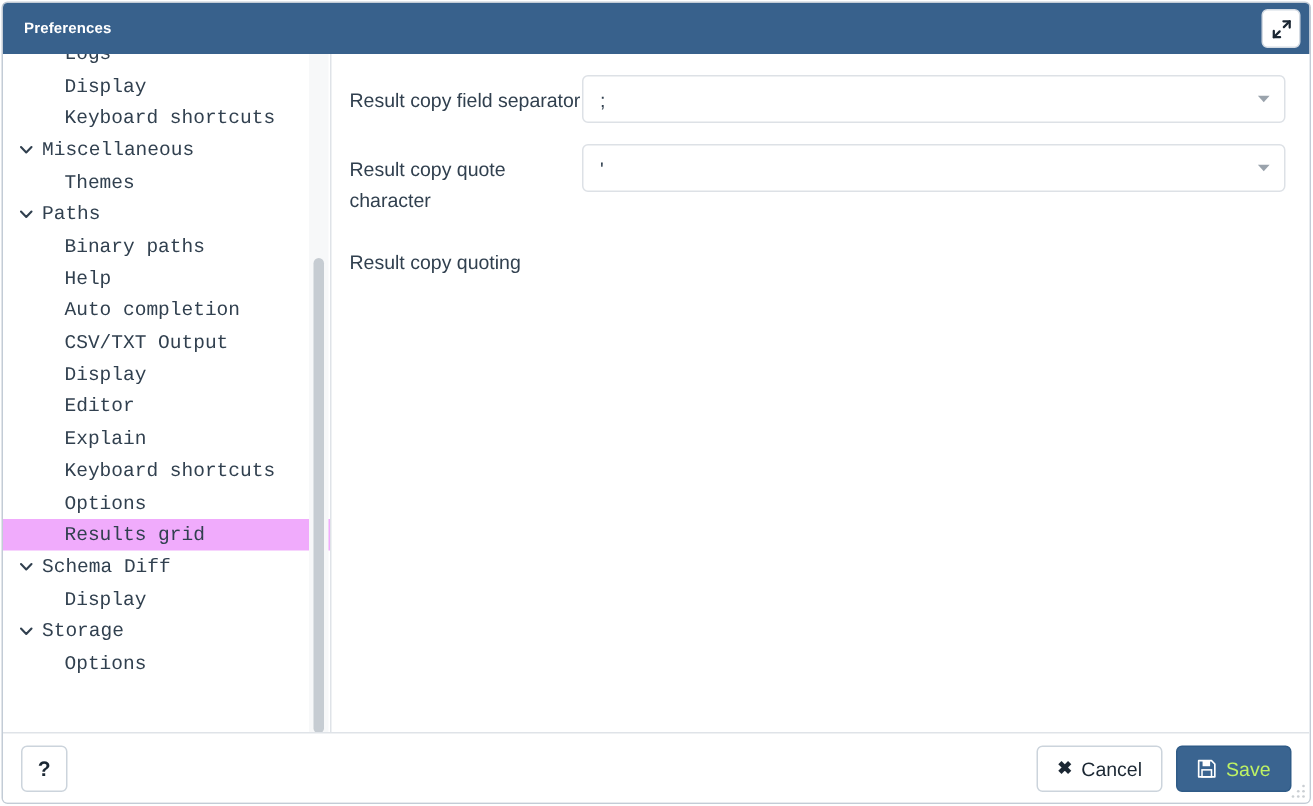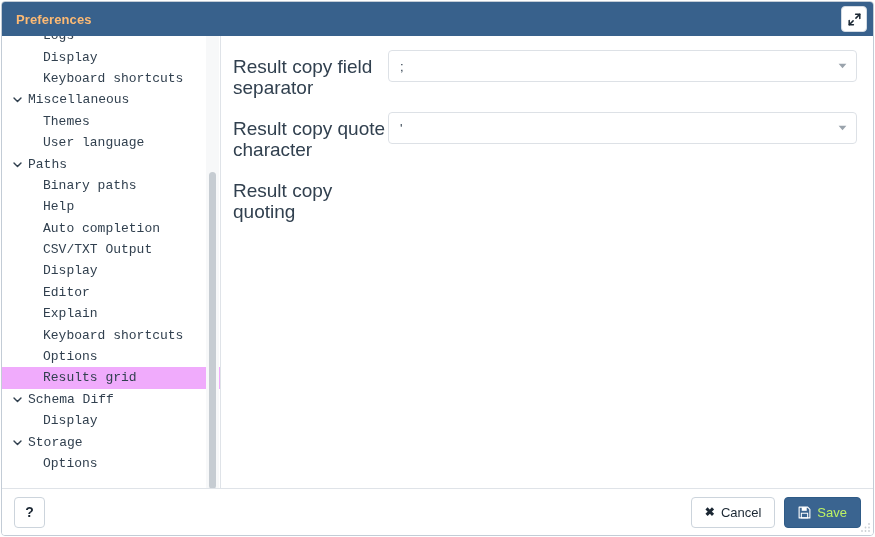--- a/index.html
+++ b/index.html
@@ -32,22 +32,22 @@
     height: 34px;
     min-height: 34px;
     background: #38618c;
     display: flex;
     align-items: center;
     padding: 0 6px 0 14px;
     box-sizing: border-box;
     position: relative;
   }
   #title-text {
-    color: #fdba74;
-    font-size: 13px;
+    color: #ffffff;
+    font-size: 10px;
     font-weight: bold;
     letter-spacing: 0.1px;
   }
   #titlebar-spacer { flex: 1; }
   #maximize-btn {
     width: 24px;
     height: 24px;
     background: #ffffff;
     border: 1px solid #d4dbe3;
     border-radius: 4px;
@@ -151,21 +151,21 @@
     overflow: hidden;
   }
   .form-row {
     display: flex;
     align-items: flex-start;
     margin-bottom: 14px;
   }
   .form-label {
     width: 155px;
     min-width: 155px;
-    font-size: 19px;
+    font-size: 13px;
     color: #31404f;
     line-height: 21px;
     padding-top: 6px;
     padding-left: 0;
   }
   .select-wrap {
     flex: 1;
     position: relative;
     height: 32px;
   }
@@ -292,23 +292,20 @@
           <div class="tree-row group">
             <span class="chev">
               <svg width="11" height="11" viewBox="0 0 11 11">
                 <path d="M2 4L5.5 7.6L9 4" fill="none" stroke="#31404f" stroke-width="1.4" stroke-linecap="round" stroke-linejoin="round"></path>
               </svg>
             </span>
             <span class="tree-label">Miscellaneous</span>
           </div>
           <div class="tree-row leaf">
             <span class="tree-label">Themes</span>
-          </div>
-          <div class="tree-row leaf">
-            <span class="tree-label">User language</span>
           </div>
           <div class="tree-row group">
             <span class="chev">
               <svg width="11" height="11" viewBox="0 0 11 11">
                 <path d="M2 4L5.5 7.6L9 4" fill="none" stroke="#31404f" stroke-width="1.4" stroke-linecap="round" stroke-linejoin="round"></path>
               </svg>
             </span>
             <span class="tree-label">Paths</span>
           </div>
           <div class="tree-row leaf">

